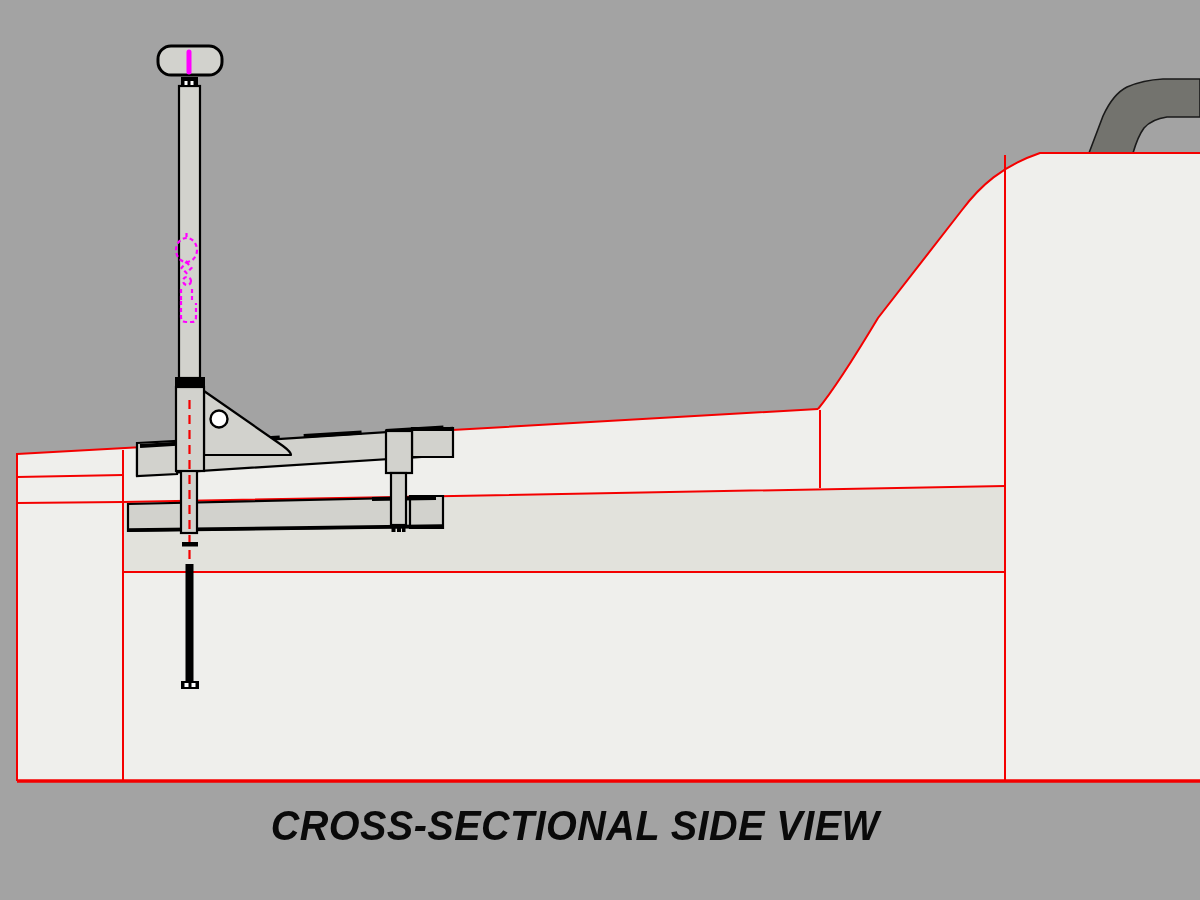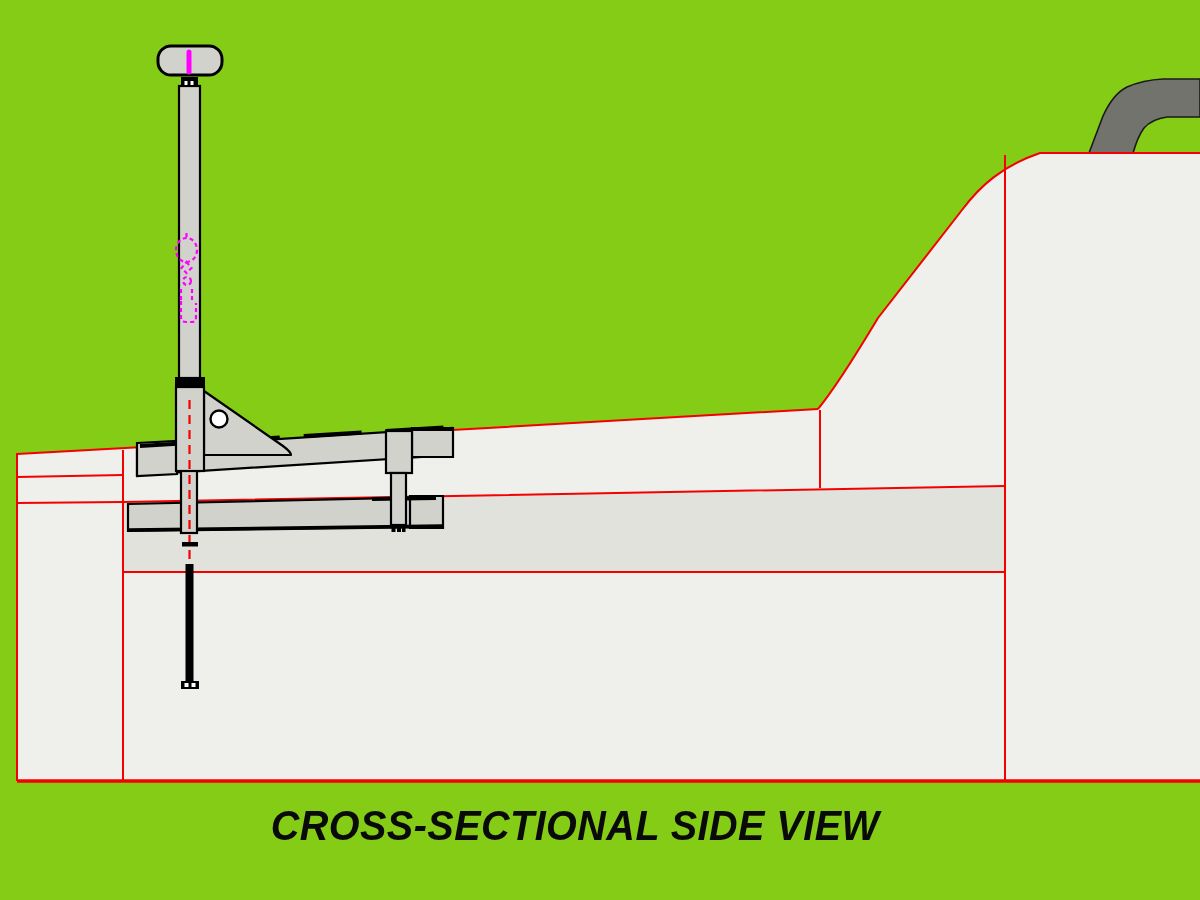--- a/index.html
+++ b/index.html
@@ -1,16 +1,16 @@
 <!DOCTYPE html>
 <html><head>
 <meta charset="utf-8">
 <style>
   html,body{margin:0;padding:0;background:#fff;}
-  .stage{position:relative;width:1200px;height:900px;background:#84cc16;overflow:hidden;
+  .stage{position:relative;width:1200px;height:900px;background:#a3a3a3;overflow:hidden;
          font-family:"Liberation Sans",sans-serif;}
   .stage svg{position:absolute;left:0;top:0;}
   .title{
     position:absolute;left:0;top:801px;width:1150px;text-align:center;
     font-family:"Liberation Sans",sans-serif;
     font-weight:bold;font-style:italic;font-size:43px;color:#0a0a0a;
     transform:scaleX(0.92);transform-origin:575px 50%;
     letter-spacing:0.5px;white-space:nowrap;
   }
 </style>

